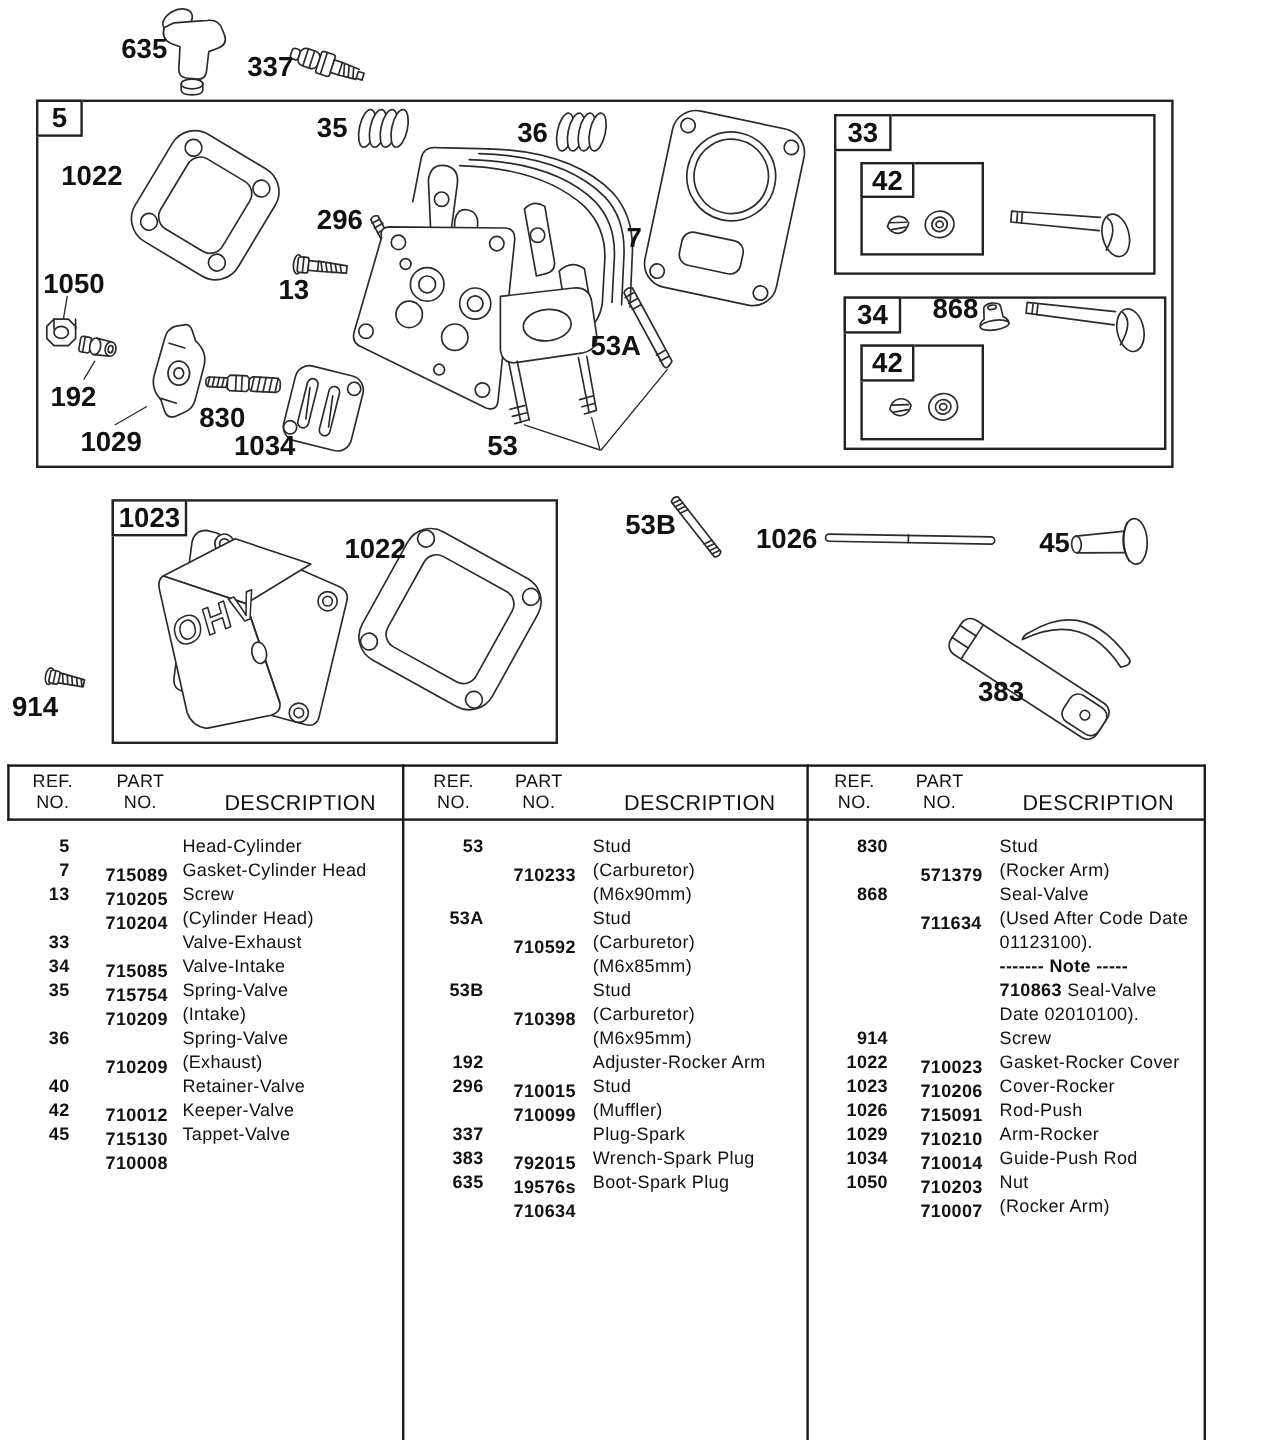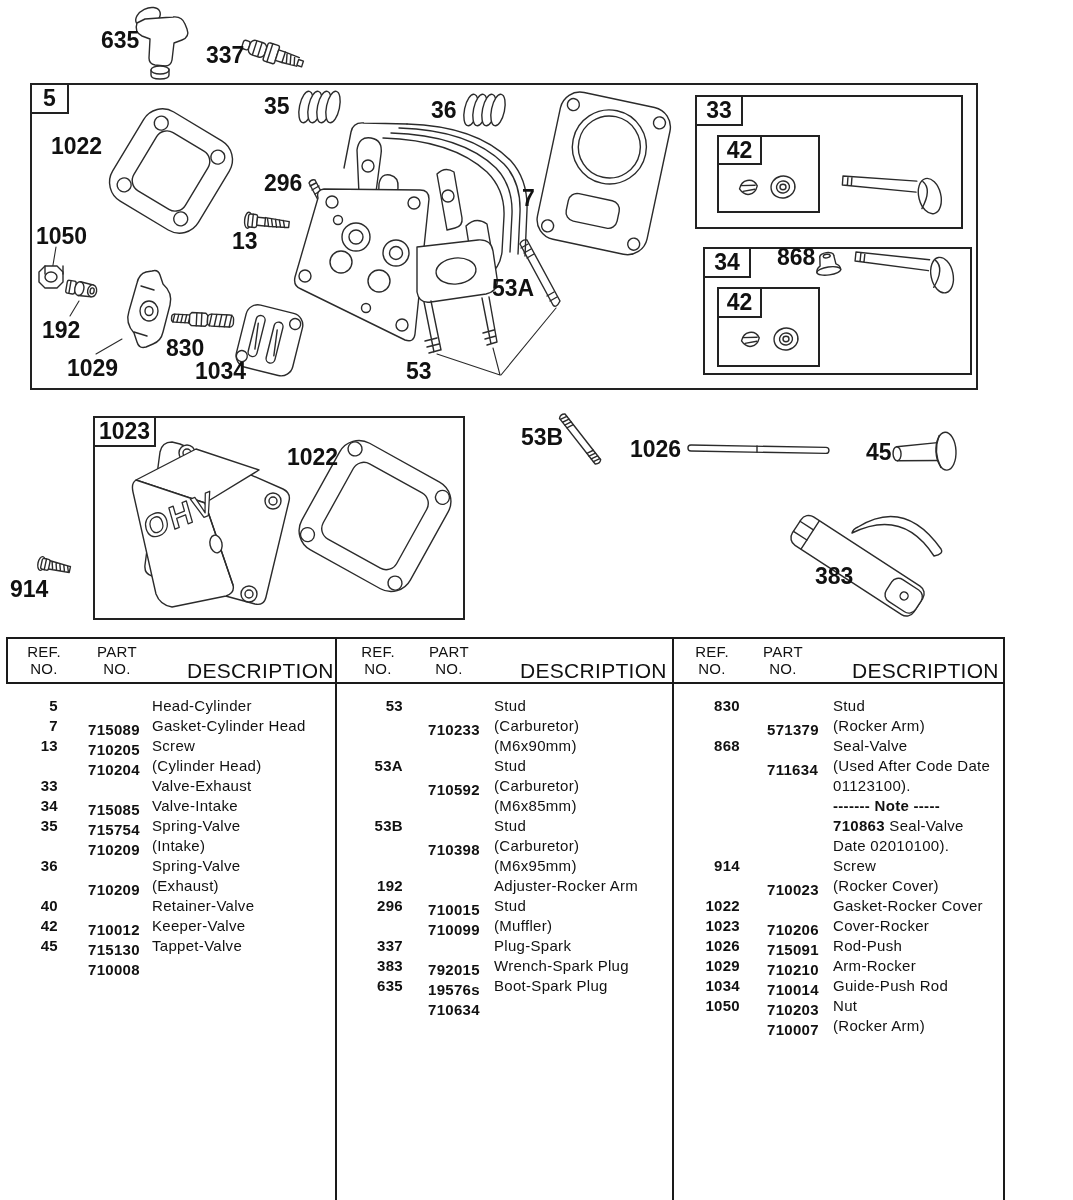--- a/index.html
+++ b/index.html
@@ -8,21 +8,21 @@
   svg{position:absolute;left:0;top:0;}
   .obox{position:absolute;border:2px solid #222;box-sizing:border-box;background:transparent;}
   .cobox{position:absolute;display:flex;align-items:center;justify-content:center;
          background:#fff;border:2px solid #222;box-sizing:border-box;
          font-weight:700;font-size:23px;color:#111;}
   .co{position:absolute;font-weight:700;font-size:23px;white-space:nowrap;color:#111;}
   
   .rule{position:absolute;background:#1a1a1a;}
   .th{position:absolute;top:643px;font-size:15px;line-height:17px;text-align:center;
       transform:translateX(-50%);letter-spacing:.3px;}
-  .th-desc{position:absolute;top:659px;font-size:21px;letter-spacing:.3px;}
+  .th-desc{position:absolute;top:659px;font-size:18px;letter-spacing:.3px;}
   .t-rows{position:absolute;top:696px;}
   .line{display:flex;height:20px;line-height:20px;font-size:15px;letter-spacing:.3px;}
   .ref{width:50px;text-align:right;font-weight:700;flex:none;}
   .part{width:58px;margin-left:30px;font-weight:700;flex:none;margin-top:24px;}
   .desc{margin-left:6px;white-space:nowrap;}
   .desc b{font-weight:700;}
   .s2 .ref{width:67px;} .s2 .part{margin-left:25px;} .s2 .desc{margin-left:8px;}
   .s3 .ref{width:67px;} .s3 .part{margin-left:27px;} .s3 .desc{margin-left:8px;}
 </style>
 </head>
@@ -590,25 +590,20 @@
           <span class="part"></span>
           <span class="desc"><b></b><span>Date 02010100).</span></span>
         </div>
 
         <div class="line">
           <span class="ref">914</span>
           <span class="part">710023</span>
           <span class="desc"><b></b><span>Screw</span></span>
         </div>
 
-        <div class="line">
-          <span class="ref"></span>
-          <span class="part"></span>
-          <span class="desc"><b></b><span>(Rocker Cover)</span></span>
-        </div>
 
         <div class="line">
           <span class="ref">1022</span>
           <span class="part">710206</span>
           <span class="desc"><b></b><span>Gasket-Rocker Cover</span></span>
         </div>
 
         <div class="line">
           <span class="ref">1023</span>
           <span class="part">715091</span>

